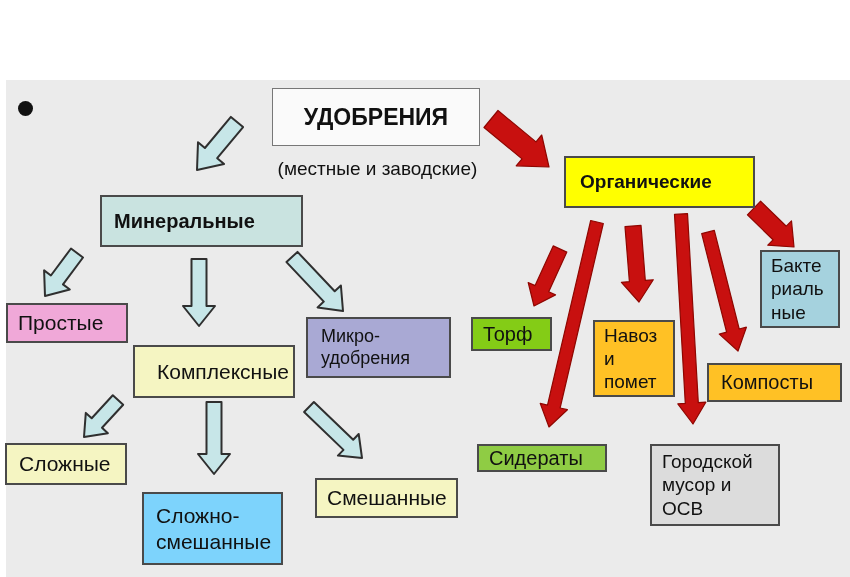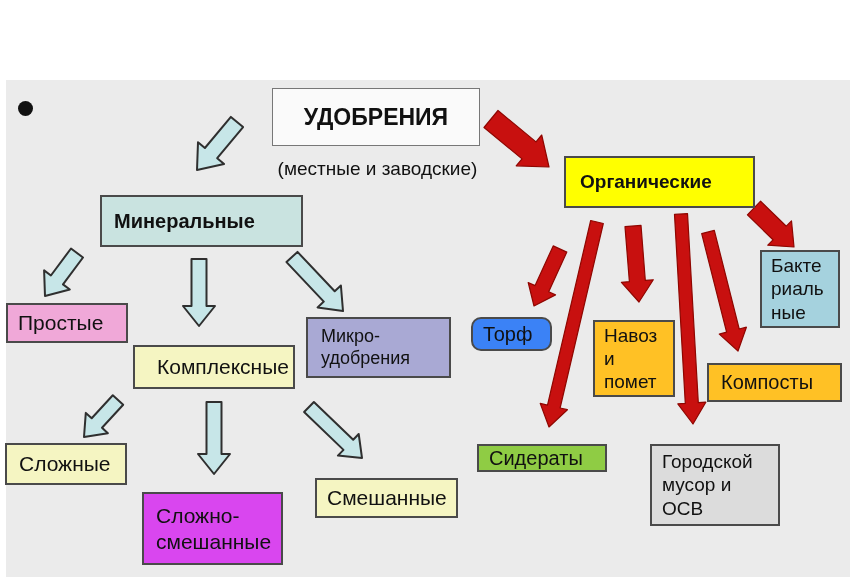--- a/index.html
+++ b/index.html
@@ -68,33 +68,33 @@
   <div class="node bold center root-box" style="left: 272px; top: 88px; width: 208px; height: 58px; background-color: rgb(250, 250, 250);">УДОБРЕНИЯ</div>
 
   <div class="note">(местные и заводские)</div>
 
   <div class="node bold" style="left: 564px; top: 156px; width: 191px; height: 52px; font-size: 19px; padding-left: 14px; background-color: rgb(255, 255, 0);">Органические</div>
 
   <div class="node bold" style="left: 100px; top: 195px; width: 203px; height: 52px; padding-left: 12px; background-color: rgb(201, 227, 224);">Минеральные</div>
 
   <div class="node" style="left: 6px; top: 303px; width: 122px; height: 40px; font-size: 21px; background-color: rgb(240, 168, 216);">Простые</div>
 
-  <div class="node" style="left: 133px; top: 345px; width: 162px; height: 44px; font-size: 21px; background-color: rgb(245, 245, 194); padding-left: 22px;">Комплексные</div>
+  <div class="node" style="left: 133px; top: 345px; width: 162px; height: 53px; font-size: 21px; background-color: rgb(245, 245, 194); padding-left: 22px;">Комплексные</div>
 
   <div class="node" style="left: 306px; top: 317px; width: 145px; height: 61px; font-size: 18px; padding-left: 13px; background-color: rgb(169, 169, 212);">Микро-
 удобрения</div>
 
   <div class="node" style="left: 5px; top: 443px; width: 122px; height: 42px; font-size: 21px; padding-left: 12px; background-color: rgb(245, 245, 194);">Сложные</div>
 
-  <div class="node" style="left: 142px; top: 492px; width: 141px; height: 73px; font-size: 21px; padding-left: 12px; background-color: #d946ef;">Сложно-
+  <div class="node" style="left: 142px; top: 492px; width: 141px; height: 73px; font-size: 21px; padding-left: 12px; background-color: #7dd3fc;">Сложно-
 смешанные</div>
 
   <div class="node" style="left: 315px; top: 478px; width: 143px; height: 40px; font-size: 21px; background-color: rgb(245, 245, 194);">Смешанные</div>
 
-  <div class="node" style="left: 471px; top: 317px; width: 81px; height: 34px; background-color: #3b82f6; border-radius: 10px;">Торф</div>
+  <div class="node" style="left: 471px; top: 317px; width: 81px; height: 34px; background-color: #84cc16;">Торф</div>
 
   <div class="node" style="left: 593px; top: 320px; width: 82px; height: 77px; font-size: 19px; padding-left: 9px; background-color: rgb(255, 193, 37);">Навоз
 и
 помет</div>
 
   <div class="node" style="left: 760px; top: 250px; width: 80px; height: 78px; font-size: 19px; padding-left: 9px; background-color: rgb(165, 210, 222);">Бакте
 риаль
 ные</div>
 
   <div class="node" style="left: 707px; top: 363px; width: 135px; height: 39px; padding-left: 12px; background-color: rgb(255, 193, 37);">Компосты</div>

